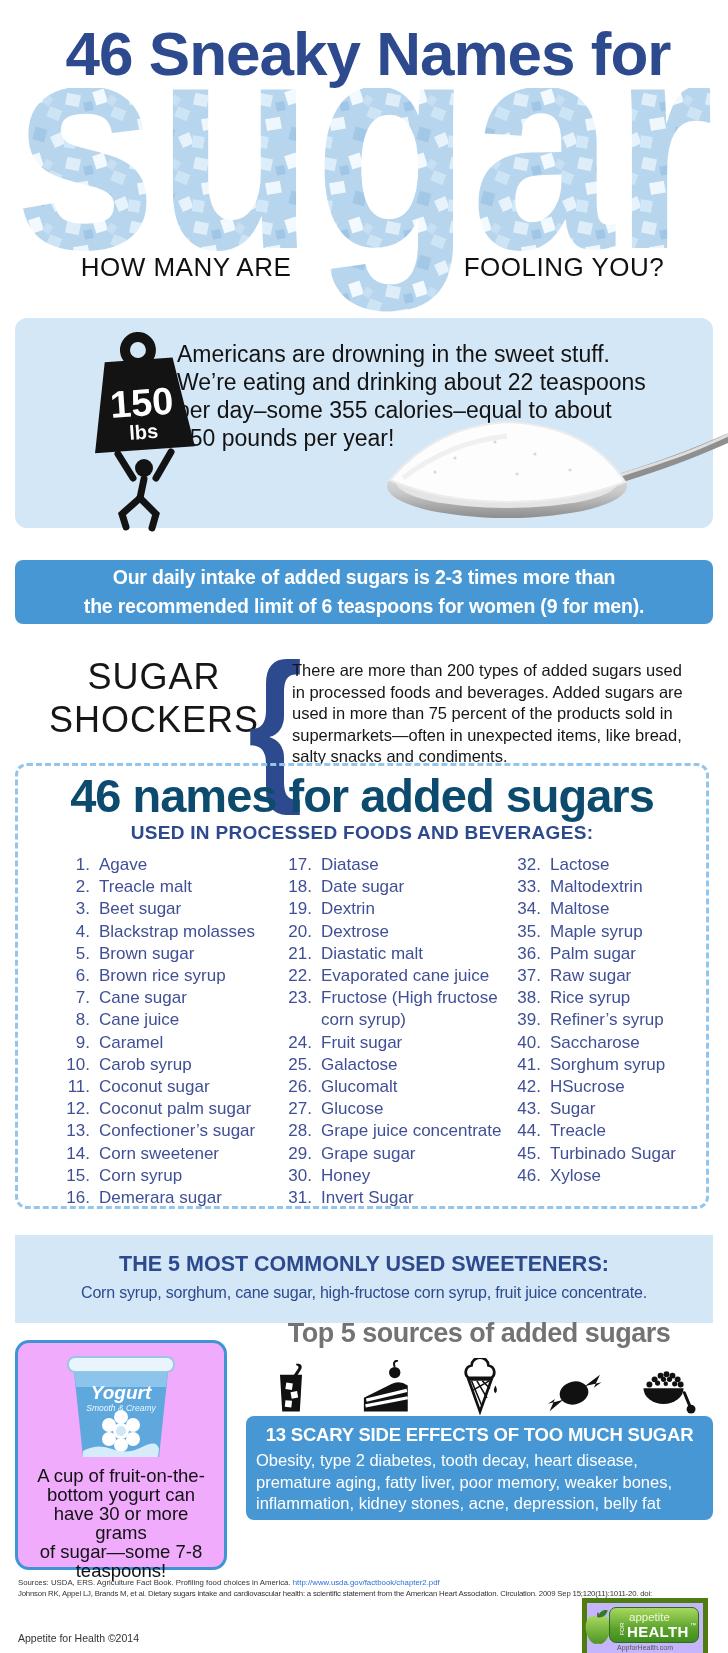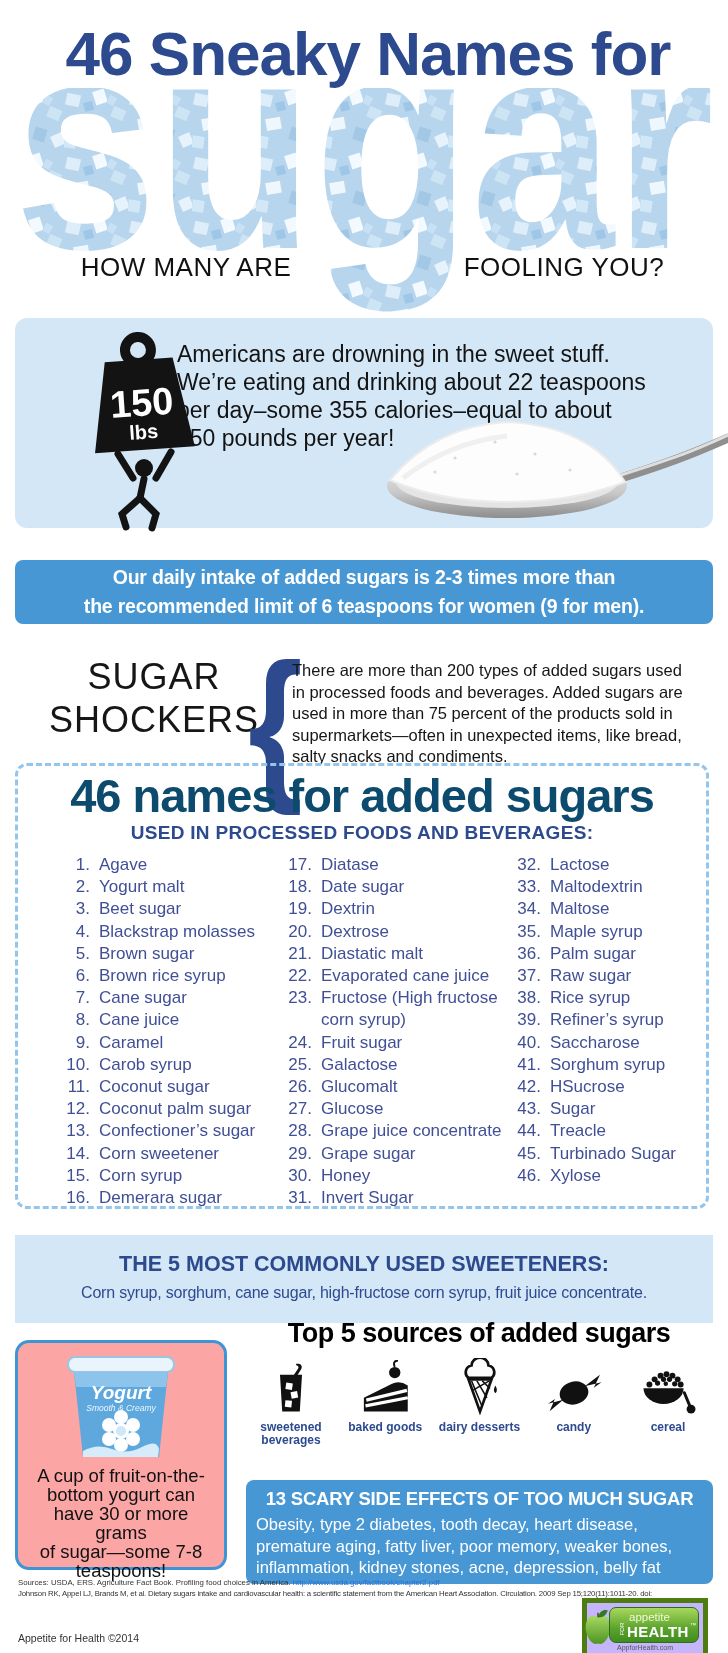--- a/index.html
+++ b/index.html
@@ -51,33 +51,33 @@
   .name-num{flex:0 0 30px;text-align:right;margin-right:9px;}
   .name-item{flex:1 1 auto;white-space:pre-line;}
 
   
   .sweet-banner{top:1235px;left:15px;width:698px;height:88px;background:#d4e7f7;border-radius:0;
                 text-align:center;box-sizing:border-box;padding-top:17px;}
   .sweet-title{font-size:21.5px;font-weight:bold;color:#2d4a8f;}
   .sweet-text{font-size:16px;letter-spacing:-0.2px;color:#2d4a8f;margin-top:7px;}
 
   
-  .yogurt-box{top:1340px;left:15px;width:212px;height:230px;background:#fca5a5;border:3px solid #3f94d6;
+  .yogurt-box{top:1340px;left:15px;width:212px;height:230px;background:#f0abfc;border:3px solid #3f94d6;
               border-radius:14px;box-sizing:border-box;text-align:center;}
   .yogurt-svg{display:block;margin:8px auto 0;}
   .yogurt-caption{margin-top:5px;padding:0 8px;font-size:18.5px;line-height:19px;color:#111;
                   white-space:pre-line;}
   .top5-title{top:1318px;left:244px;width:470px;text-align:center;font-size:27px;font-weight:bold;
-              color:#000000;letter-spacing:-0.5px;}
+              color:#737373;letter-spacing:-0.5px;}
   .icons-row{top:1360px;left:246px;width:467px;display:flex;justify-content:space-between;}
   .icon-cell{width:90px;text-align:center;}
   .icon-art{height:56px;display:flex;align-items:flex-end;justify-content:center;}
   .icon-label{margin-top:5px;font-size:12px;line-height:13px;font-weight:bold;color:#2d4a8f;
               white-space:pre-line;}
-  .scary-box{top:1480px;left:246px;width:467px;height:104px;background:#4797d4;border-radius:8px;
+  .scary-box{top:1416px;left:246px;width:467px;height:104px;background:#4797d4;border-radius:8px;
              box-sizing:border-box;padding:8px 10px 0;color:#fff;}
   .scary-title{font-size:18.5px;font-weight:bold;text-align:center;letter-spacing:-0.2px;}
   .scary-text{margin-top:4px;font-size:16.5px;line-height:21.5px;white-space:pre-line;font-weight:normal;}
 
   
   .src-line1{top:1578px;left:18px;width:710px;font-size:7.8px;color:#333;white-space:nowrap;}
   .src-line2{top:1589px;left:18px;width:710px;font-size:7.8px;color:#333;white-space:nowrap;
              letter-spacing:-0.2px;}
   .src-link{color:#2a6fd4;text-decoration:none;}
   .copyright{top:1632px;left:18px;font-size:10.5px;color:#333;}
@@ -192,21 +192,21 @@
     <div class="names-title">46 names for added sugars</div>
     <div class="names-subtitle">USED IN PROCESSED FOODS AND BEVERAGES:</div>
     <div class="names-cols">
       <div class="names-col c0">
           <div class="name-row">
             <span class="name-num">1.</span>
             <span class="name-item">Agave</span>
           </div>
           <div class="name-row">
             <span class="name-num">2.</span>
-            <span class="name-item">Yogurt malt</span>
+            <span class="name-item">Treacle malt</span>
           </div>
           <div class="name-row">
             <span class="name-num">3.</span>
             <span class="name-item">Beet sugar</span>
           </div>
           <div class="name-row">
             <span class="name-num">4.</span>
             <span class="name-item">Blackstrap molasses</span>
           </div>
           <div class="name-row">

